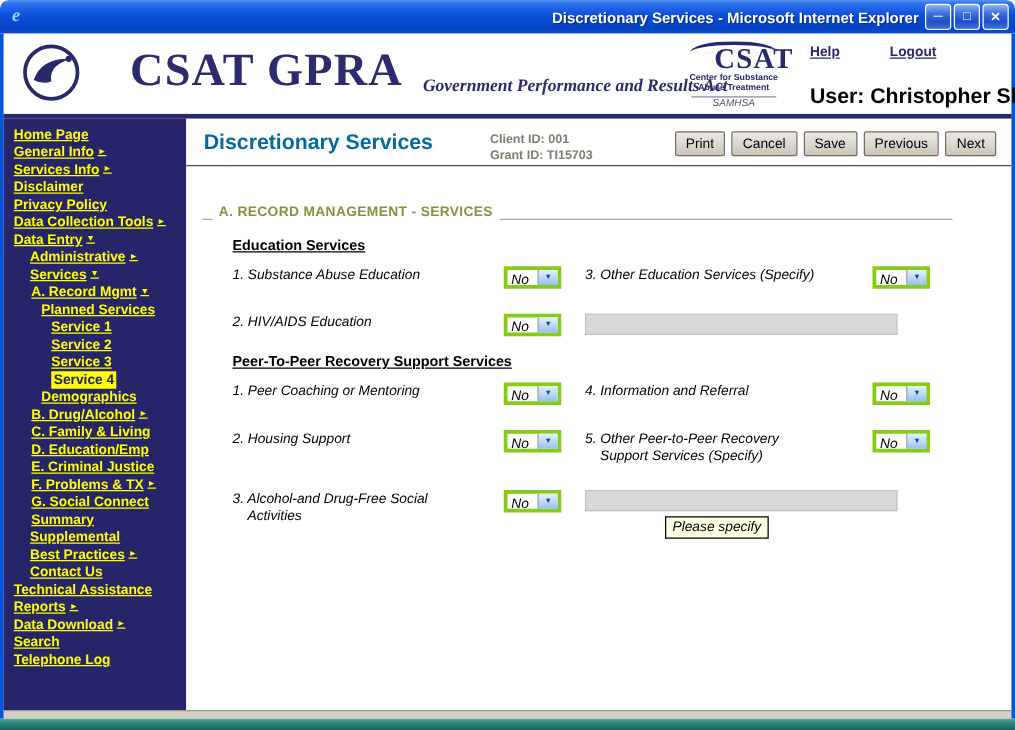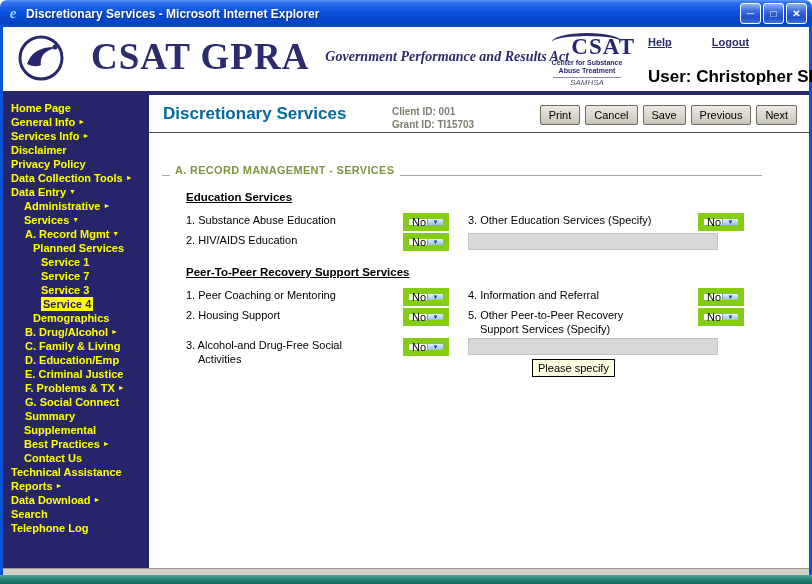--- a/index.html
+++ b/index.html
@@ -8,53 +8,53 @@
 
   .window { width:812px; height:584px; display:flex; flex-direction:column; }
 
   
   .titlebar {
     height:27px; flex:0 0 27px; display:flex; align-items:center; gap:5px;
     padding:0 5px 0 5px; border-radius:7px 7px 0 0;
     background:linear-gradient(180deg,#5A96F2 0%,#2E72EC 10%,#0A50DC 45%,#0343C4 85%,#0B4FD0 100%);
   }
   .ie-icon { font:italic bold 15px "Liberation Serif", serif; color:#9AD4FF; width:16px; text-align:center; }
-  .title-text { color:#fff; font-weight:bold; font-size:12px; text-shadow:1px 1px 1px #0A2C7A; flex:1; white-space:nowrap; overflow:hidden; }
+  .title-text { color:#fff; font-weight:bold; font-size:12px; text-shadow:1px 1px 1px #0A2C7A; flex:1; white-space:nowrap; overflow:hidden;text-align:right; }
   .win-buttons { display:flex; gap:2px; }
   .wbtn {
     width:21px; height:21px; border:1px solid #fff; border-radius:3px; cursor:pointer;
     background:linear-gradient(180deg,#8FB4F4 0%,#3E6FDE 35%,#1E50CC 70%,#3E6FDE 100%);
     color:#fff; font-size:10px; display:flex; align-items:center; justify-content:center; font-weight:bold;
   }
 
   
   .frame { flex:1; min-height:0; border-left:3px solid #0853D6; border-right:3px solid #0853D6; display:flex; flex-direction:column; background:#fff; }
 
   
   .page-header { position:relative; height:64px; flex:0 0 64px; background:#fff; }
   .hhs-logo { position:absolute; left:14px; top:7px; }
-  .brand-row { position:absolute; left:88px; top:8px; display:flex; align-items:center; gap:16px; }
+  .brand-row { position:absolute; left:101px; top:8px; display:flex; align-items:flex-end; gap:16px; }
   .brand { font-family:"Liberation Serif", serif; font-weight:bold; font-size:37px; color:#2B2B6E; letter-spacing:1px; }
   .tagline { font-family:"Liberation Serif", serif; font-weight:bold; font-style:italic; font-size:14px; color:#2B2B6E; }
   .csat-logo { position:absolute; left:536px; top:6px; width:96px; text-align:center; color:#28286E; }
   .csat-swoosh { width:70px; height:9px; border-top:3px solid #28286E; border-radius:50% 50% 0 0 / 100% 100% 0 0; margin:0 auto -7px auto; }
   .csat-name { font-family:"Liberation Serif", serif; font-weight:bold; font-size:23px; letter-spacing:1px; line-height:24px;text-align:right; }
   .csat-sub { font-size:7px; line-height:8px; font-weight:bold; }
   .csat-samhsa { font-style:italic; font-size:8px; color:#55556E; border-top:1px solid #8A8AA0; margin:2px 14px 0 14px; }
   .header-links { position:absolute; left:645px; top:9px; display:flex; gap:40px; }
   .hlink { font-size:11px; font-weight:bold; color:#28286E; text-decoration:underline; cursor:pointer; }
   .user-text { position:absolute; left:645px; top:40px; font-size:17px; font-weight:bold; color:#000; white-space:nowrap; }
   .header-rule { height:4px; flex:0 0 4px; background:#28286E; }
 
   
   .content { flex:1; min-height:0; display:flex; }
 
   
   .sidebar { width:146px; flex:0 0 146px; background:#262569; padding-top:6px; overflow:hidden; }
-  .nav-item { display:flex; align-items:center; gap:3px; line-height:14px; height:14px; font-size:11px; font-weight:bold; color:#FFFF00; white-space:nowrap; cursor:pointer; }
+  .nav-item { display:flex; align-items:center; gap:3px; line-height:14px; height:14px; font-size:11px; font-weight:bold; color:#FFFF00; white-space:nowrap; cursor:pointer;text-decoration:underline; }
   .nav-arrow { font-size:7px; line-height:14px; }
   .ind0 { padding-left:8px; }
   .ind1 { padding-left:0;margin-left:21px; }
   .ind2 { padding-left:22px; }
   .ind3 { padding-left:30px; }
   .ind4 { padding-left:38px; }
   .nav-item.active .nav-label { background:#FFFF00; color:#1F1F6E; padding:0 2px; }
 
   
   .main { flex:1; background:#fff; position:relative; min-width:0; }
@@ -69,25 +69,25 @@
   }
 
   
   .form-area { position:relative; padding:31px 0 0 13px; }
   .legend-row { display:flex; align-items:flex-end; width:600px; color:#7E9640; font-weight:bold; font-size:11px; }
   .legend-dash { width:8px; border-top:1px solid #A9A9A9; margin-right:5px; }
   .legend-text { letter-spacing:0.3px; }
   .legend-line { flex:1; border-top:1px solid #A9A9A9; margin-left:6px; }
   .section { margin-left:24px; width:590px; }
   .section-heading { font-size:11.5px; font-weight:bold; text-decoration:underline; margin:15px 0 10px 0; color:#000; }
-  .grid { display:grid; grid-template-columns:217px 65px 230px 1fr; row-gap:2px; align-items:start; font-size:11px; color:#000; }
+  .grid { display:grid; grid-template-columns:217px 65px 230px 1fr; row-gap:20px; align-items:start; font-size:11px; color:#000;font-style:italic; }
   .lbl { line-height:14px; }
   .lbl .cont { display:block; padding-left:12px; }
 
-  .xp-select { display:inline-flex; width:46px; height:18px; border:6px solid #84cc16; background:#fff; align-items:center; cursor:pointer; }
+  .xp-select { display:inline-flex; width:46px; height:18px; border:3px solid #84cc16; background:#fff; align-items:flex-start; cursor:pointer; }
   .xp-select-value { flex:1; padding-left:3px; font-size:11px; line-height:16px; }
   .xp-select-arrow {
     width:16px; align-self:stretch; display:flex; align-items:center; justify-content:center;
     font-size:6px; color:#1D3C8F; border-left:1px solid #7F9DB9;
     background:linear-gradient(180deg,#E5F2FE 0%,#C2DCFA 45%,#98BEF2 100%);
   }
 
   .spec-input { width:250px; height:17px; background:#D9D9D9; border:1px solid #C4C4C4; grid-column:3 / 5; }
   .specify-wrap { grid-column:3 / 5; position:relative; }
   .specify-wrap .spec-input { grid-column:auto; }
@@ -184,21 +184,21 @@
             <span class="nav-label">A. Record Mgmt</span>
             <span class="nav-arrow">▼</span>
           </div>
         <div class="nav-item ind3">
             <span class="nav-label">Planned Services</span>
           </div>
         <div class="nav-item ind4">
             <span class="nav-label">Service 1</span>
           </div>
         <div class="nav-item ind4">
-            <span class="nav-label">Service 7</span>
+            <span class="nav-label">Service 2</span>
           </div>
         <div class="nav-item ind4">
             <span class="nav-label">Service 3</span>
           </div>
         <div class="nav-item ind4 active">
             <span class="nav-label">Service 4</span>
           </div>
         <div class="nav-item ind3">
             <span class="nav-label">Demographics</span>
           </div>

